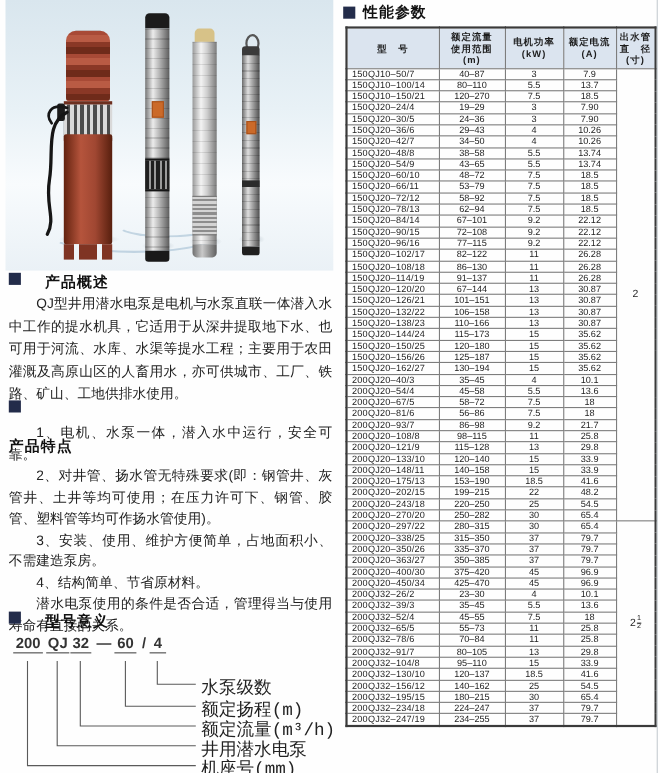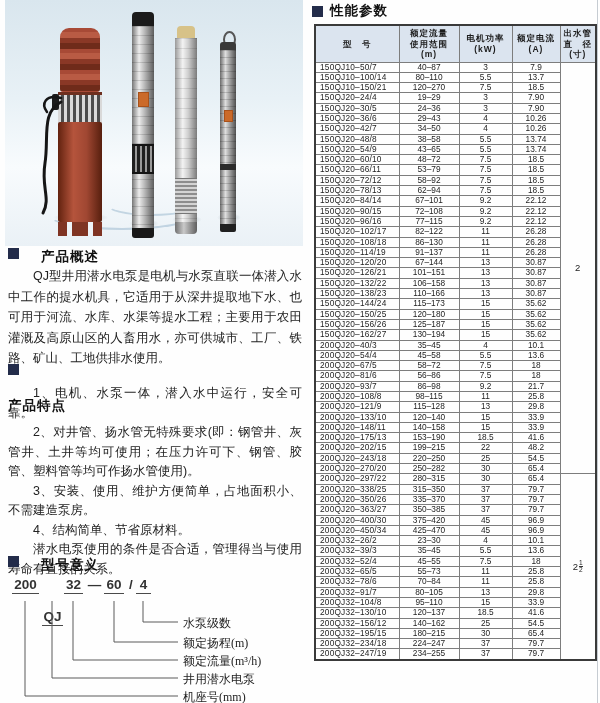--- a/index.html
+++ b/index.html
@@ -75,27 +75,27 @@
       linear-gradient(90deg,#6c6c6c 0%,#dedede 34%,#a8a8a8 58%,#505050 100%);}
   #pump-4 .label-orange{left:4px;top:68px;width:7px;height:10px;}
   #pump-4 .collar{position:absolute;left:0;top:122px;width:16px;height:6px;background:#2b2b2b;}
   #pump-4 .foot{position:absolute;left:0;bottom:0;width:16px;height:8px;background:#202020;border-radius:0 0 2px 2px;}
 
   
   #model-tokens{position:absolute;left:0;top:577px;width:300px;height:24px;}
   #model-tokens span{position:absolute;top:0;font-size:13.5px;font-weight:bold;color:#333;
     text-align:center;padding-bottom:1px;font-family:"Liberation Sans","DejaVu Sans",sans-serif;}
   #model-tokens .u{border-bottom:1.5px solid #4a4a4a;}
-  .tk0{left:12px;width:27px;} .tk1{left:42px;width:21px;margin-top:32px;} .tk2{left:64px;width:19px;}
+  .tk0{left:12px;width:27px;} .tk1{left:42px;width:21px;} .tk2{left:64px;width:19px;}
   .tk3{left:86px;width:17px;} .tk4{left:104px;width:20px;} .tk5{left:127px;width:8px;}
   .tk6{left:136px;width:15px;}
   #model-diagram{position:absolute;left:0;top:601px;width:300px;height:100px;}
   #model-diagram svg{position:absolute;left:0;top:0;}
-  .dlabel{position:absolute;left:183px;font-size:12px;color:#222;white-space:nowrap;
-    font-family:Liberation Serif, serif;}
+  .dlabel{position:absolute;left:183px;font-size:16px;color:#222;white-space:nowrap;
+    font-family:Liberation Mono, monospace;}
   .dl0{top:14px;} .dl1{top:34px;} .dl2{top:52px;} .dl3{top:70px;text-align:right;} .dl4{top:88px;}
 
   
   #right-panel{position:absolute;left:310px;top:0;width:290px;height:703px;}
   #perf-title{position:absolute;left:2px;top:2px;display:flex;align-items:center;gap:7px;
     font-weight:bold;font-size:13.5px;color:#111;letter-spacing:1px;}
   #perf-table{position:absolute;left:4px;top:24px;border-collapse:collapse;table-layout:fixed;
     width:281px;border:2px solid #3a3a3a;}
   #perf-table th,#perf-table td{border:1px solid #7d7d7d;overflow:hidden;white-space:nowrap;}
   #perf-table th{background:#dbe4ef;font-size:8.5px;font-weight:bold;color:#1c1c1c;padding:2px 0;vertical-align:middle;}

